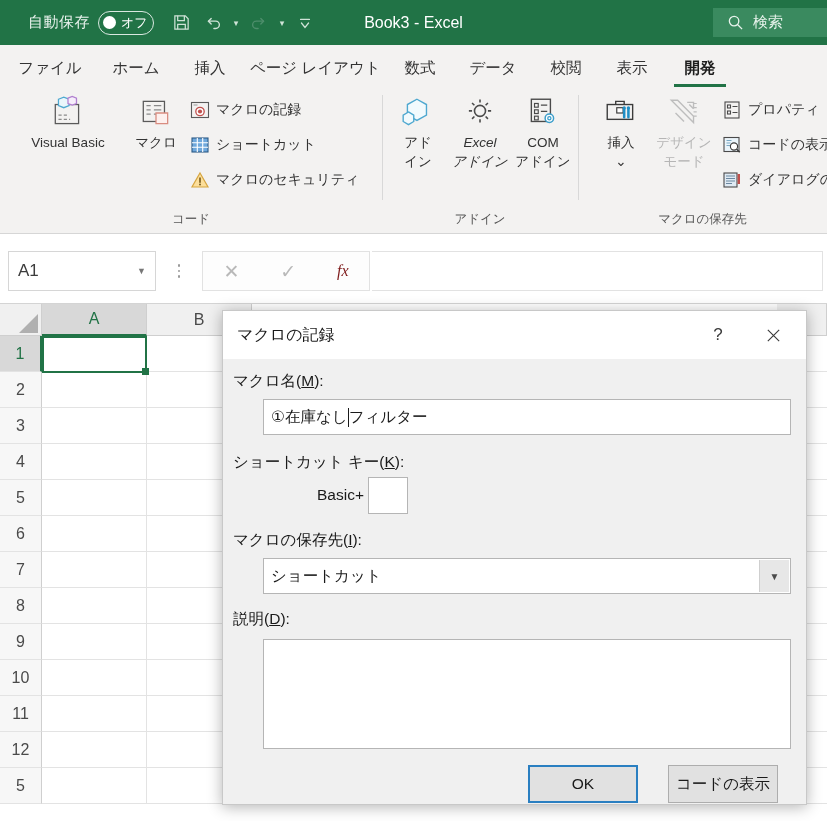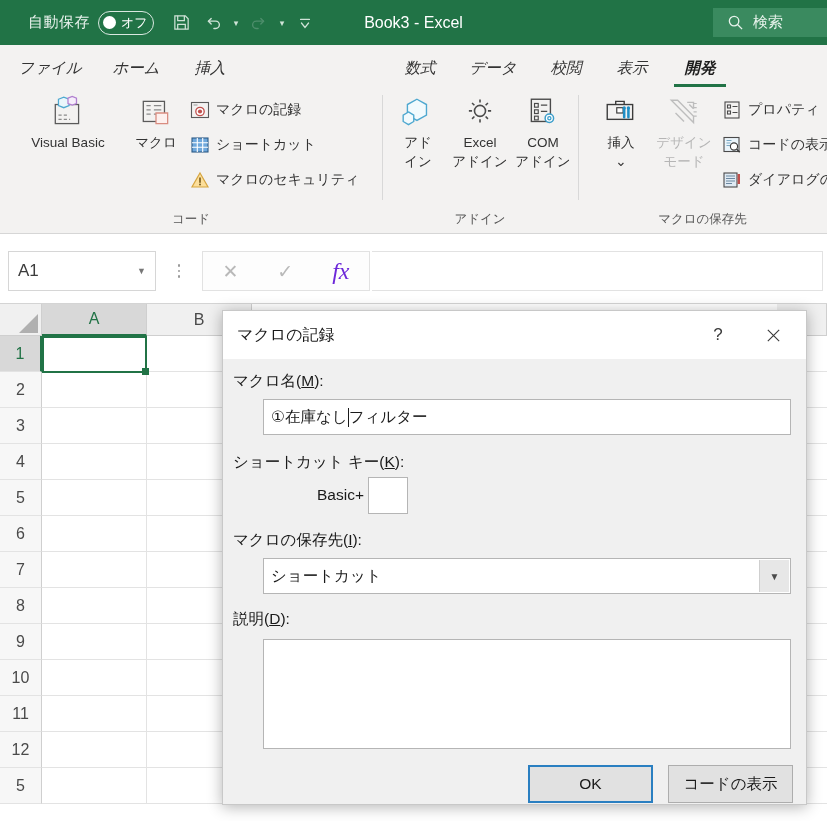--- a/index.html
+++ b/index.html
@@ -46,21 +46,21 @@
     padding-left: 14px; color: #e8f3ec; font-size: 15px;
   }
 
   
   .tabs {
     position: absolute; left: 0; top: 45px; width: 827px; height: 42px;
     background: #f3f2f1; display: flex; align-items: flex-end;
   }
   .tab {
     font-size: 15.5px; color: #333333; padding: 0 0 8px 0; margin-right: 0;
-    position: relative; white-space: nowrap; font-style: italic;
+    position: relative; white-space: nowrap;
   }
   .tab.active { font-weight: bold; color: #1d1d1d; }
   .tab.active::after {
     content: ""; position: absolute; left: 0; right: 0; bottom: 0;
     height: 3px; background: #217346;
   }
 
   
   .ribbon {
     position: absolute; left: 0; top: 87px; width: 827px; height: 147px;
@@ -99,21 +99,21 @@
     position: absolute; left: 175px; top: 258px; width: 8px; height: 26px;
     display: flex; flex-direction: column; justify-content: center; align-items: center; gap: 3px;
   }
   .fb-dots i { width: 2.5px; height: 2.5px; background: #9a9a9a; border-radius: 50%; display: block; }
   .fb-btns {
     position: absolute; left: 202px; top: 251px; width: 168px; height: 40px;
     border: 1px solid #e2e2e2; background: #fdfdfd;
     display: flex; align-items: center; justify-content: space-around;
     color: #b9b9b9; font-size: 19px;
   }
-  .fb-fx { font-style: italic; font-family: "Liberation Serif", serif; color: #6d28d9; font-size: 24px; }
+  .fb-fx { font-style: italic; font-family: "Liberation Serif", serif; color: #7f1d1d; font-size: 16px; }
   .fb-input {
     position: absolute; left: 372px; top: 251px; right: 4px; height: 40px;
     border: 1px solid #e2e2e2; border-left: none; background: #ffffff;
   }
 
   
   .grid { position: absolute; left: 0; top: 304px; width: 827px; height: 517px; background: #ffffff; }
   .corner {
     position: absolute; left: 0; top: 0; width: 42px; height: 32px;
     background: #f0f0f0; border-right: 1px solid #cfcfcf; border-bottom: 1px solid #cfcfcf;
@@ -193,21 +193,21 @@
     display: flex; align-items: center; font-size: 15.5px; color: #1a1a1a;
     padding-left: 7px;
   }
   .combo-arrow {
     position: absolute; right: 1px; top: 1px; bottom: 1px; width: 30px;
     background: #e7e7e7; border-left: 1px solid #cfcfcf;
     display: flex; align-items: center; justify-content: center;
     font-size: 10px; color: #4a4a4a;
   }
   .dlg-btn {
-    position: absolute; height: 38px; width: 125px;
+    position: absolute; height: 38px; width: 110px;
     background: #e1e1e1; border: 1px solid #adadad;
     display: flex; align-items: center; justify-content: center;
     font-size: 15.5px; color: #1a1a1a;
   }
   .dlg-btn.primary { border: 2px solid #2a7fc1; }
 </style>
 </head>
 <body>
 
 <div id="app">
@@ -257,20 +257,21 @@
           <path d="M11.4 11.4L16 16"></path>
       </svg>
       <span>検索</span>
     </div>
   </div>
 
   <div class="tabs" id="tabs-host">
       <div class="tab" style="position: absolute; left: 14px; width: 72px; bottom: 0px; text-align: center;"><span>ファイル</span></div>
       <div class="tab" style="position: absolute; left: 104px; width: 64px; bottom: 0px; text-align: center;"><span>ホーム</span></div>
       <div class="tab" style="position: absolute; left: 186px; width: 48px; bottom: 0px; text-align: center;"><span>挿入</span></div>
+      <div class="tab" style="position: absolute; left: 250px; width: 128px; bottom: 0px; text-align: center;"><span>ページ レイアウト</span></div>
       <div class="tab" style="position: absolute; left: 396px; width: 48px; bottom: 0px; text-align: center;"><span>数式</span></div>
       <div class="tab" style="position: absolute; left: 462px; width: 62px; bottom: 0px; text-align: center;"><span>データ</span></div>
       <div class="tab" style="position: absolute; left: 542px; width: 48px; bottom: 0px; text-align: center;"><span>校閲</span></div>
       <div class="tab" style="position: absolute; left: 608px; width: 48px; bottom: 0px; text-align: center;"><span>表示</span></div>
       <div class="tab active" style="position: absolute; left: 674px; width: 52px; bottom: 0px; text-align: center;"><span>開発</span></div>
     </div>
 
   <div class="ribbon" id="ribbon-host">
       <div class="rb-group" style="left: 0px; width: 382px;">
         <div class="rb-grouplabel">コード</div>
@@ -333,21 +334,21 @@
       <div class="big-btn" style="left: 388px; width: 60px;">
         <span style="display: inline-flex; align-items: center; justify-content: center;">
           <svg width="36" height="36" viewBox="0 0 34 34" fill="none" stroke="#4ea8d0" stroke-width="1.3">
             <path d="M16 4l9 5v10l-9 5-9-5V9z" fill="#f2fafd"></path>
             <path d="M8 16l5 3v6l-5 3-5-3v-6z" fill="#f2fafd"></path>
           </svg>
         </span>
         <span class="cap">アド</span>
         <span class="cap">イン</span>
       </div>
-      <div class="big-btn" style="left: 444px; width: 72px;">
+      <div class="big-btn" style="left: 444px; width: 72px; font-style: italic;">
         <span style="display: inline-flex; align-items: center; justify-content: center;">
           <svg width="36" height="36" viewBox="0 0 34 34" fill="none" stroke="#4a4a4a" stroke-width="1.5">
             <circle cx="17" cy="15" r="5.2"></circle>
             <path d="M17 4.2v3M17 23v3M6.5 15h3M24.5 15h3M9.5 7.5l2.2 2.2M22.3 20.3l2.2 2.2M24.5 7.5l-2.2 2.2M11.7 20.3l-2.2 2.2"></path>
           </svg>
         </span>
         <span class="cap">Excel</span>
         <span class="cap">アドイン</span>
       </div>
       <div class="big-btn" style="left: 508px; width: 70px;">

